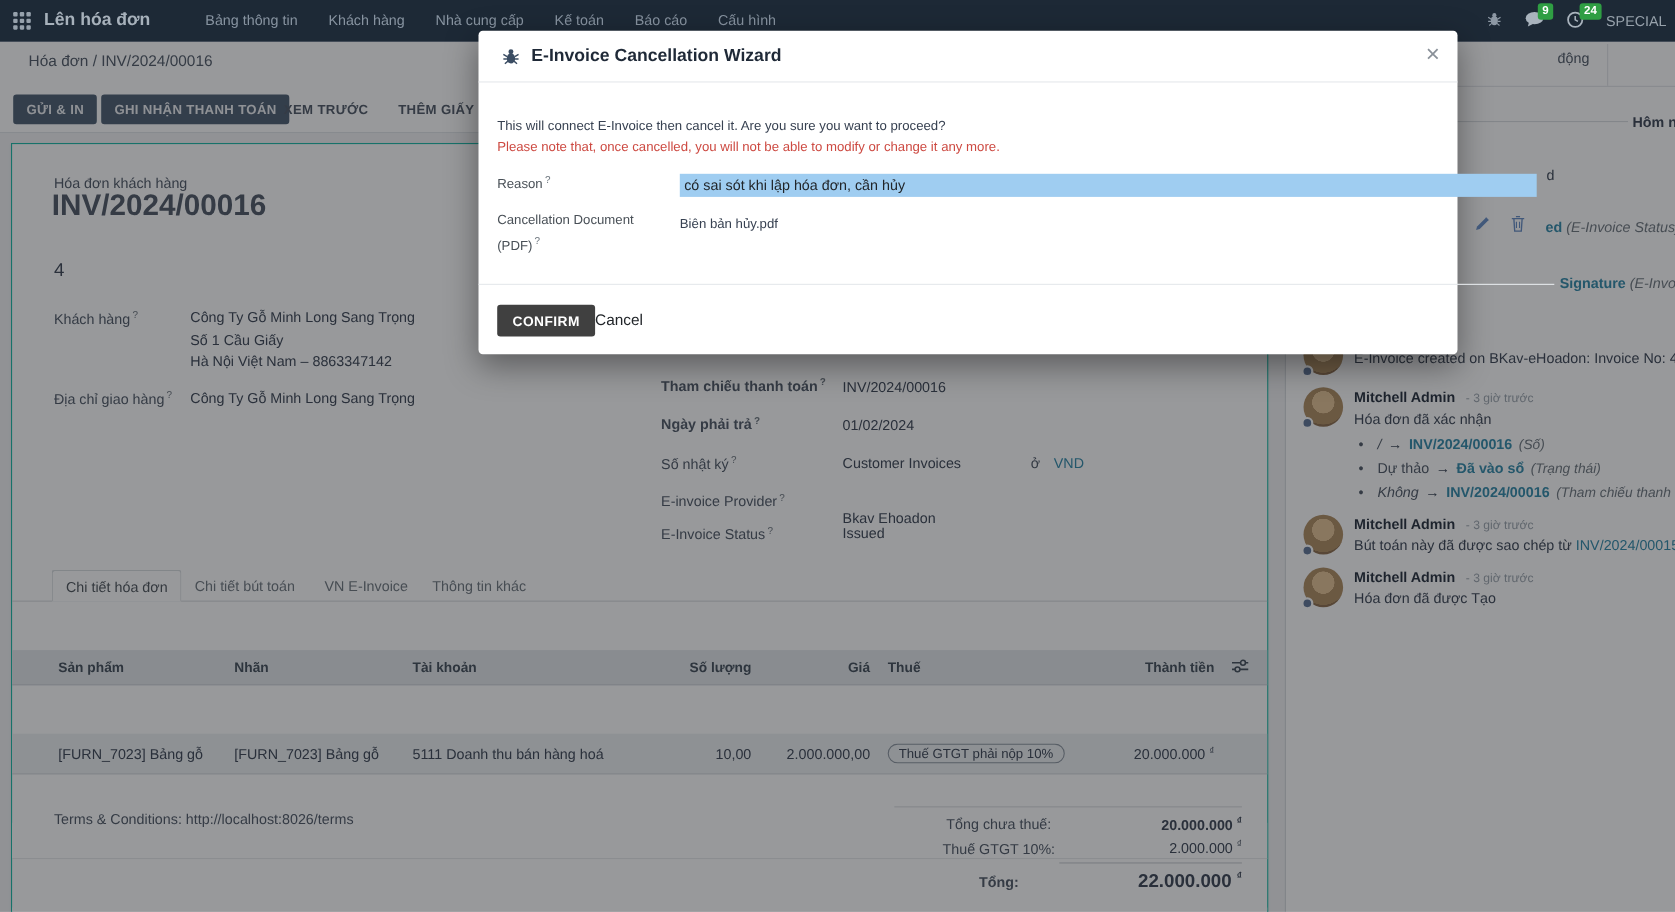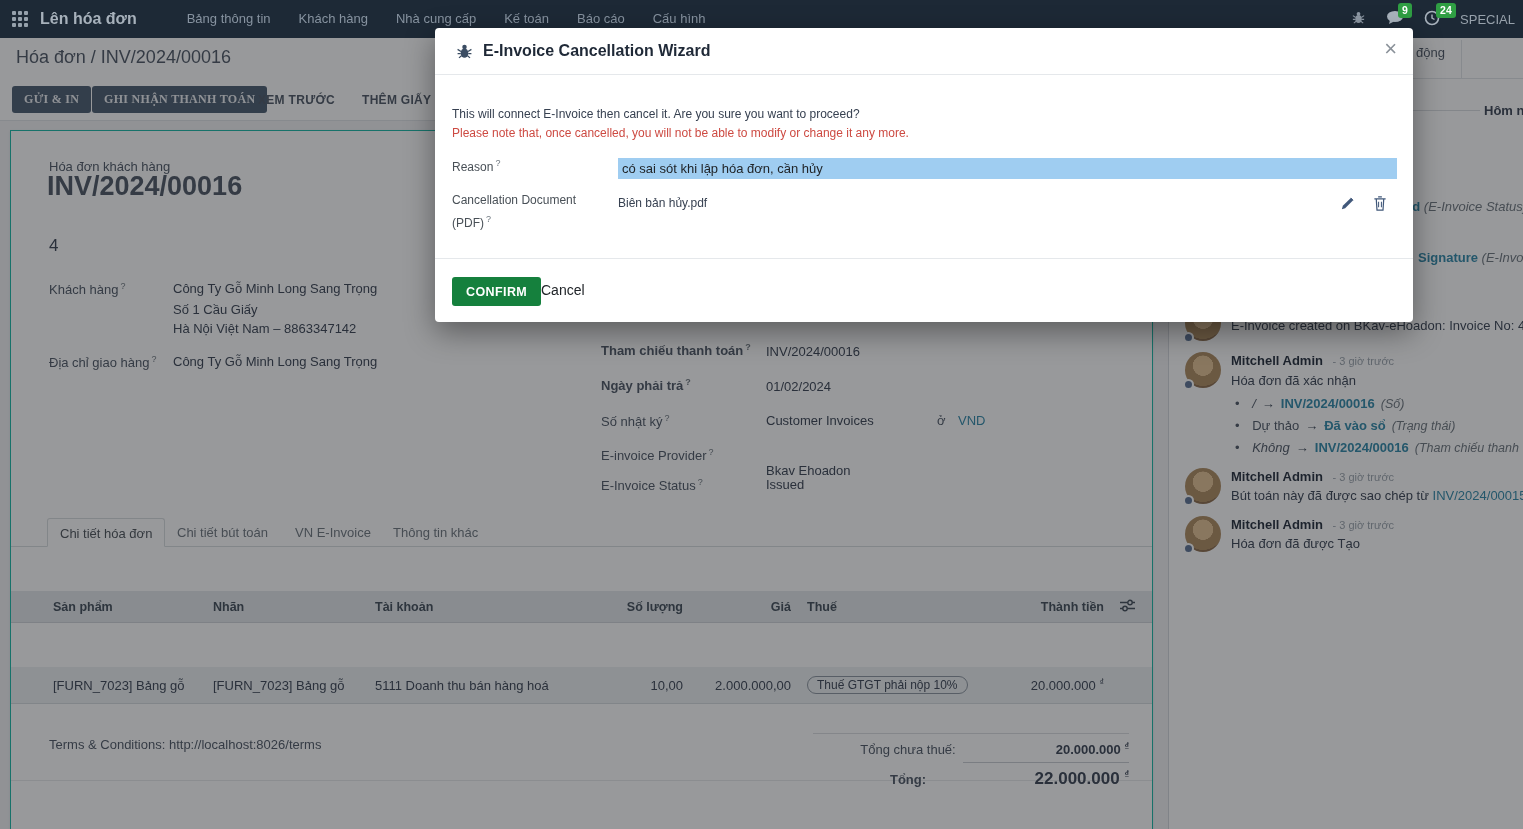--- a/index.html
+++ b/index.html
@@ -17,23 +17,23 @@
   .app-name { font-size:16px; font-weight:600; color:#a7b1bb; margin-right:36px; white-space:nowrap; }
   .nav-item { color:#8793a0; font-size:13px; padding:0 14px; line-height:38px; white-space:nowrap; cursor:pointer; }
   #nav-right { position:absolute; right:0; top:0; height:38px; display:flex; align-items:center; gap:20px; padding-right:8px; }
   .badge-wrap { position:relative; }
   .nav-badge { position:absolute; top:-7px; left:12px; background:#2f9e43; color:#fff; font-size:10.5px; font-weight:700;
     padding:1px 4px; border-radius:3px; line-height:13px; }
   .user-name { color:#97a1ab; font-size:13px; white-space:nowrap; }
 
   
   #control-panel { position:absolute; left:0; top:38px; width:1168px; height:83px; background:#fff; border-bottom:1px solid #e1e4e8; z-index:1; }
-  #breadcrumb { position:absolute; left:16px; top:9px; font-size:18px; color:#4b5563; cursor:pointer; }
+  #breadcrumb { position:absolute; left:26px; top:9px; font-size:14px; color:#4b5563; cursor:pointer; }
   .btn-dark { position:absolute; top:48px; height:27px; background:#47596e; color:#eef1f4; border:none; border-radius:3px;
-    font-size:12px; font-weight:700; letter-spacing:.3px; padding:0 12px; cursor:pointer; font-family:Liberation Serif, serif; }
+    font-size:12px; font-weight:700; letter-spacing:.3px; padding:0 12px; cursor:pointer; font-family:Liberation Sans, sans-serif; }
   .btn-flat { position:absolute; top:48px; height:27px; background:none; border:none; color:#4b5563;
     font-size:12px; font-weight:700; letter-spacing:.3px; cursor:pointer; font-family:inherit; white-space:nowrap; }
 
   
   #card { position:absolute; left:10px; top:130px; width:1143px; height:699px; background:#fff;
     border:1px solid #14b8a6; box-shadow:0 1px 3px rgba(0,0,0,.08); z-index:1; }
   .lbl { color:#4b5563; font-size:13px; }
   .val { color:#374151; font-size:13px; }
   .lbl-b { font-weight:700; }
   .link { color:#2d87a8; cursor:pointer; }
@@ -77,33 +77,33 @@
   .chg::before { content:"•"; margin-right:9px; color:#4b5563; }
   .chg .arrow { margin:0 6px; color:#374151; }
   .chg .to { font-weight:600; }
   .chg .fld { font-style:italic; color:#6c757d; font-size:12.5px; margin-left:6px; }
   .from-italic .from { font-style:italic; }
   .partial-link { color:#2d87a8; font-weight:600; }
   .partial-field { font-style:italic; color:#6c757d; }
 
   
   #backdrop { position:absolute; left:0; top:38px; width:1523px; height:791px; background:rgba(26,29,33,.45); z-index:30; }
-  #modal { position:absolute; left:435px; top:28px; width:978px; height:294px; background:#fff; border-radius:4px;
+  #modal { position:absolute; left:435px; top:28px; width:890px; height:294px; background:#fff; border-radius:4px;
     box-shadow:0 10px 30px rgba(0,0,0,.4); z-index:50; }
   #modal-header { position:relative; height:47px; border-bottom:1px solid #e5e8eb; }
   #modal-title { position:absolute; left:48px; top:14px; font-size:16px; font-weight:600; color:#1f2937; }
   #modal-close { position:absolute; right:16px; top:8px; font-size:22px; color:#8a9199; background:none; border:none; cursor:pointer; line-height:1.2; font-family:inherit; }
   .modal-text { position:absolute; left:17px; font-size:12px; color:#374151; }
   .modal-warning { color:#cd4a42; }
   #reason-value { position:absolute; left:183px; top:130px; width:779px; height:21px; background:#9fcdf1;
     color:#212529; line-height:21px; padding-left:4px; font-size:13px; }
   #doc-label { width:158px; line-height:19px; }
   .icon-btn { position:absolute; top:168px; background:none; border:none; cursor:pointer; }
   #modal-footer-line { position:absolute; left:0; top:230px; width:978px; height:1px; background:#e5e8eb; }
-  #confirm-btn { position:absolute; left:17px; top:249px; height:29px; background:#15803d; color:#fff; border:none;
+  #confirm-btn { position:absolute; left:17px; top:249px; height:29px; background:#404040; color:#fff; border:none;
     border-radius:3px; font-size:12.5px; font-weight:700; letter-spacing:.4px; padding:0 14px; cursor:pointer; font-family:inherit; }
   #cancel-btn { position:absolute; left:106px; top:254px; background:none; border:none; font-size:14px; color:#212529; cursor:pointer; font-family:inherit; }
 </style>
 </head>
 <body>
 
 <div id="screen">
 
   <div id="navbar">
     <span class="grid-icon">
@@ -222,20 +222,24 @@
       <div class="trow tempty"></div>
       <div class="trow tempty"></div>
     </div>
 
     <div class="abs lbl" style="left:38px; top:606px;">Terms &amp; Conditions: http://localhost:8026/terms</div>
     <div id="totals">
       <div class="trow2">
         <span class="tlabel">Tổng chưa thuế:</span>
         <span class="tvalue bold"><span>20.000.000</span> <span class="dong">₫</span></span>
       </div>
+      <div class="trow2">
+        <span class="tlabel">Thuế GTGT 10%:</span>
+        <span class="tvalue"><span>2.000.000</span> <span class="dong">₫</span></span>
+      </div>
       <div id="total-divider"></div>
       <div class="trow2" id="grand-total">
         <span class="tlabel bold">Tổng:</span>
         <span class="tvalue"><span>22.000.000</span> <span class="dong">₫</span></span>
       </div>
     </div>
   </div>
 
   <div id="chatter">
     <div class="abs" style="left:247px; top:7px; color:#4b5563;">động</div>

